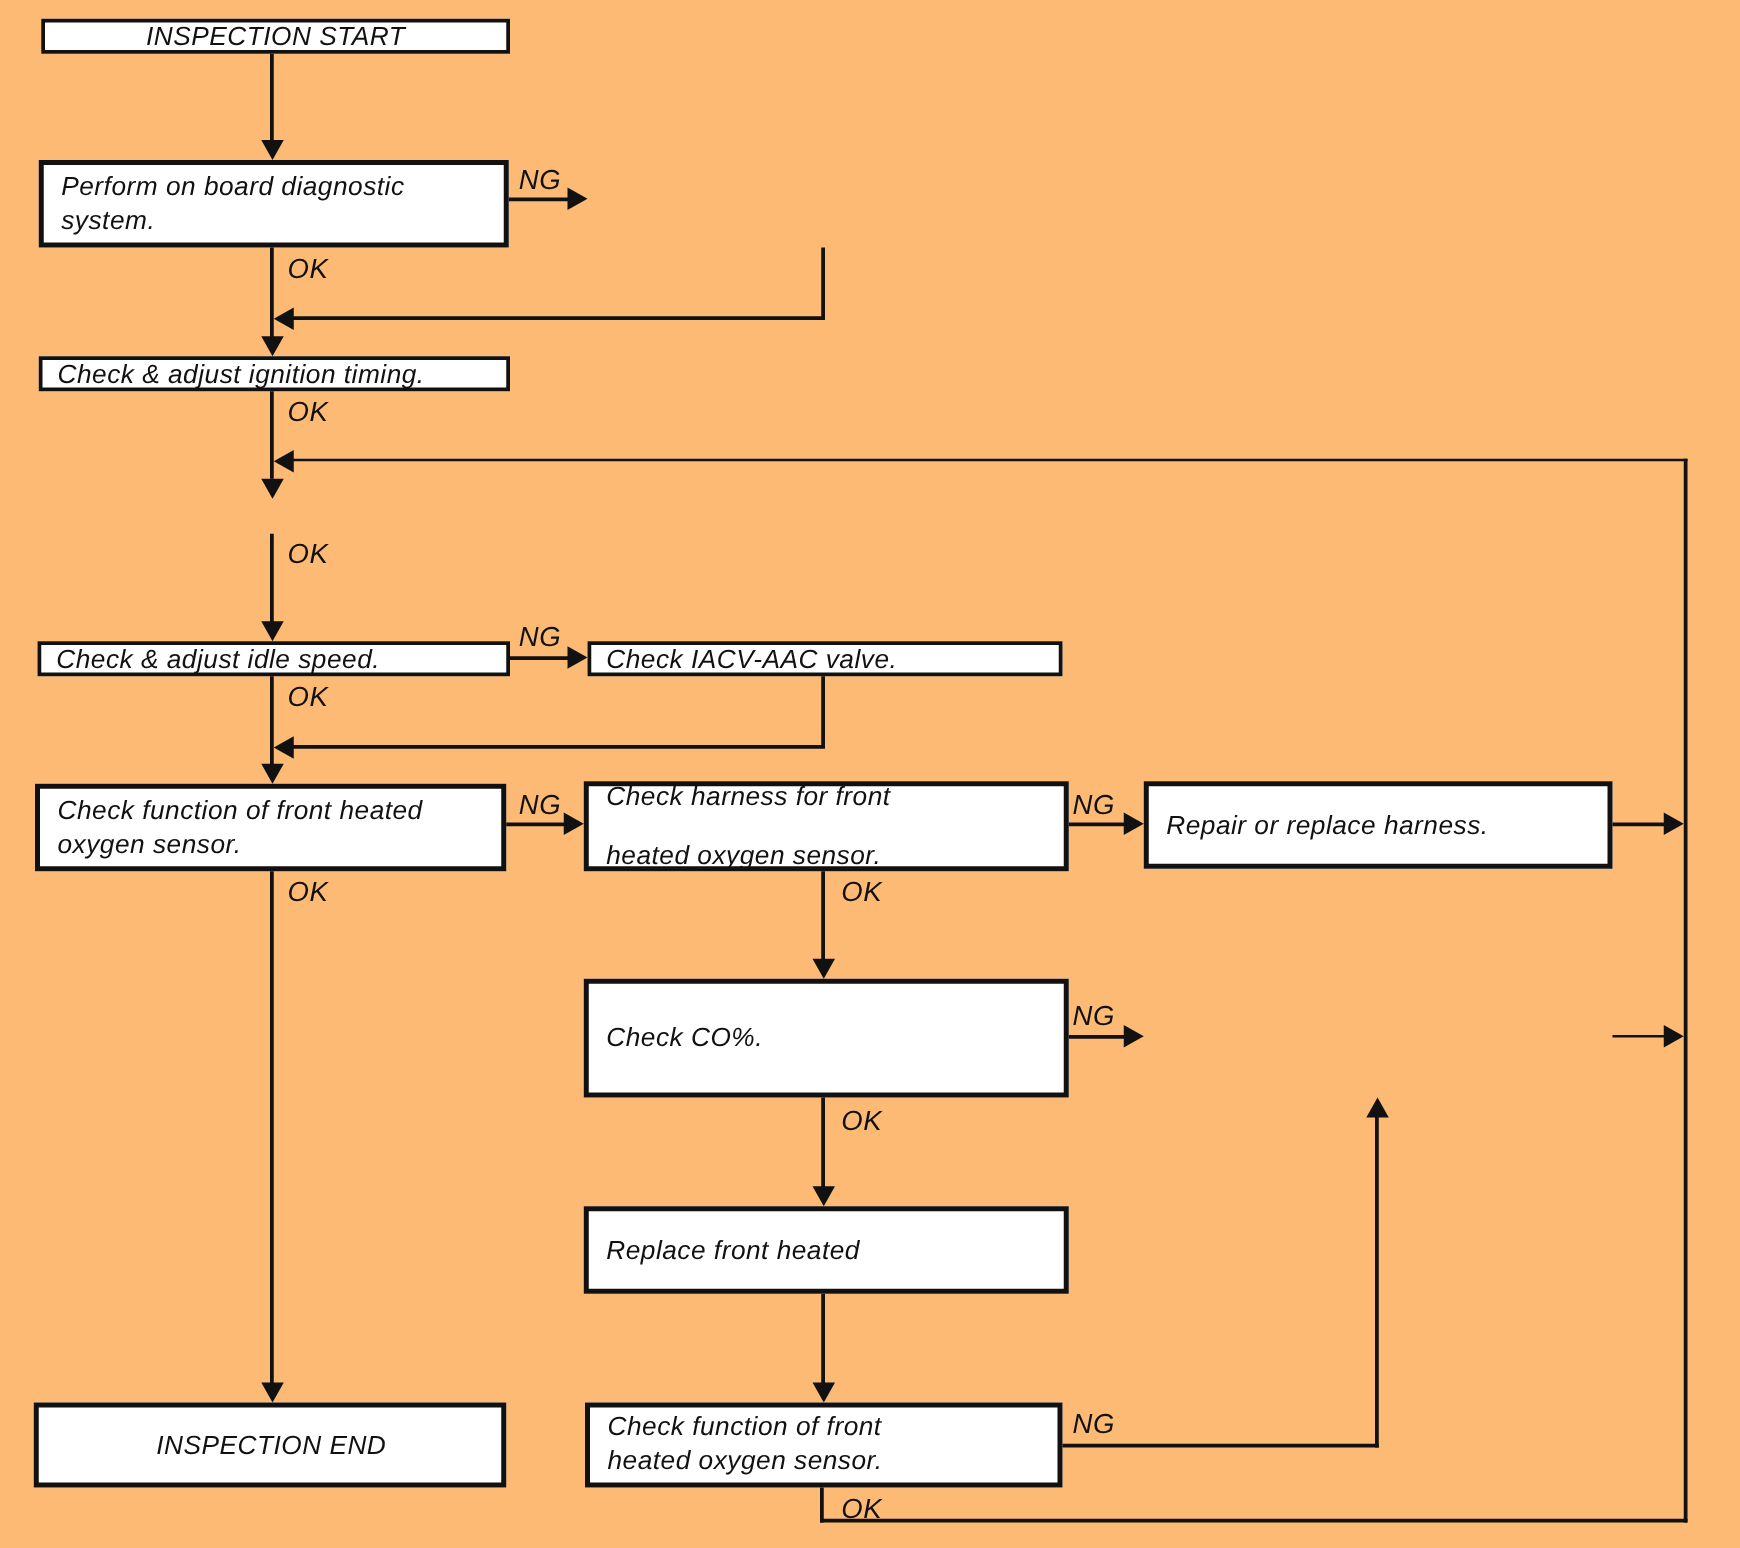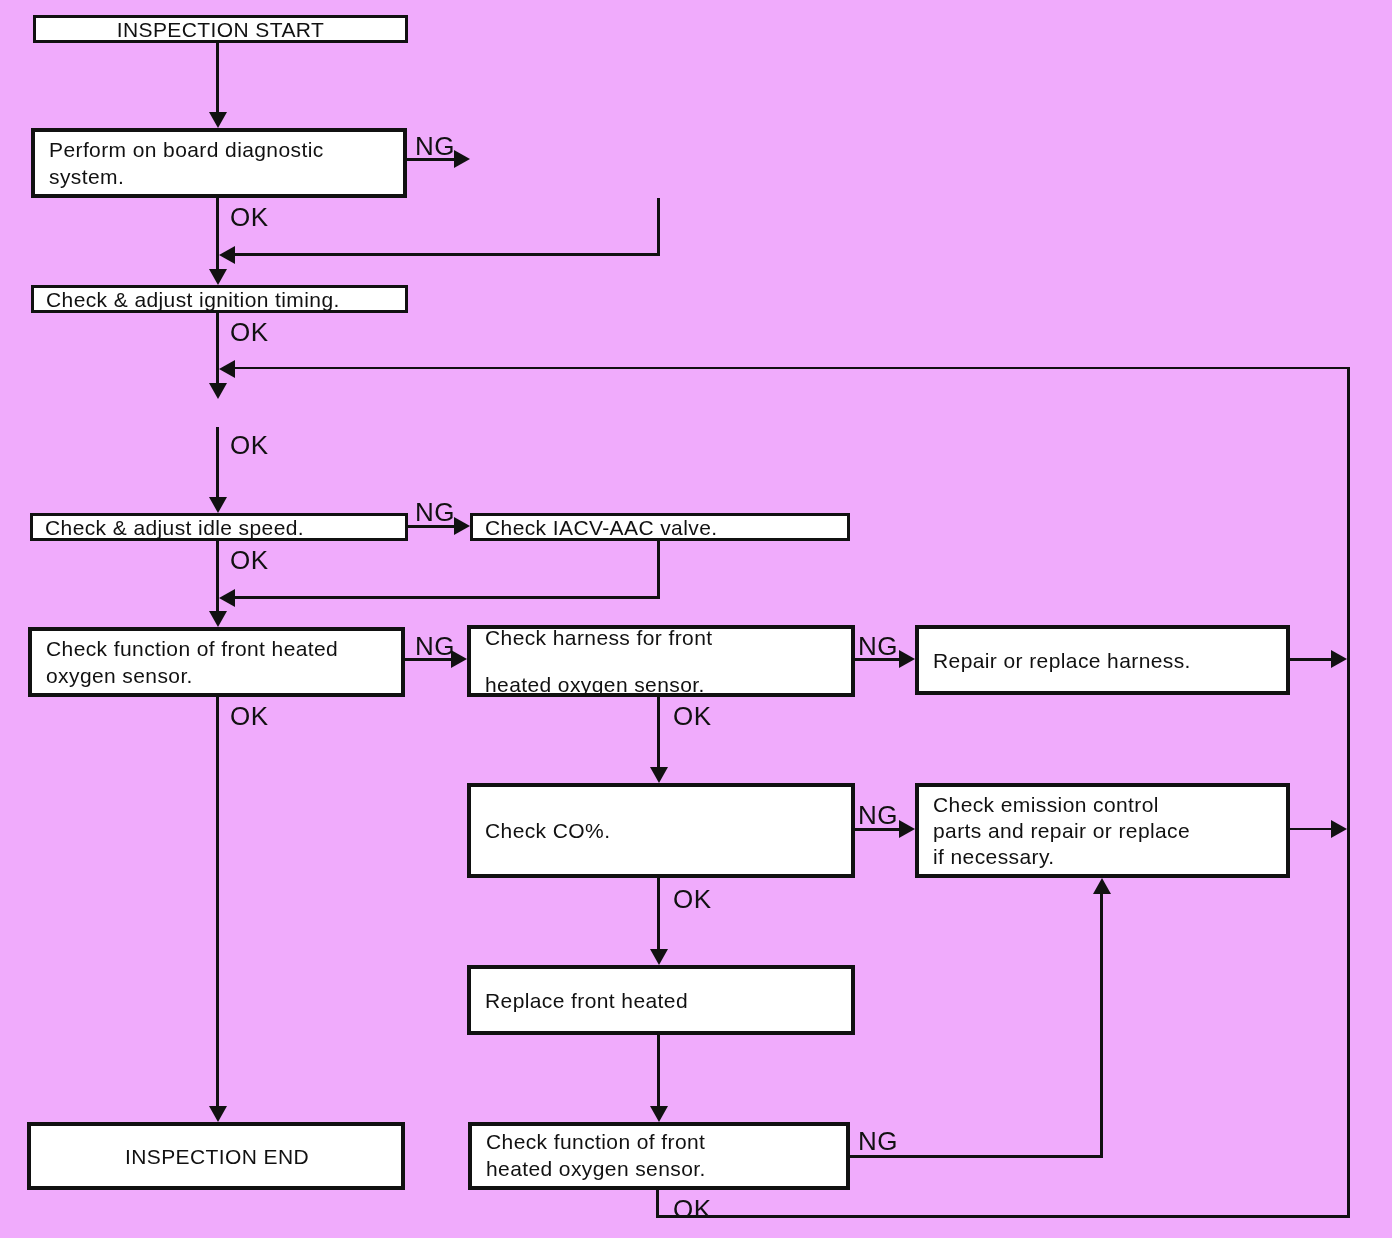--- a/index.html
+++ b/index.html
@@ -2,22 +2,23 @@
 <html><head>
 <meta charset="utf-8">
 <style>
   * { margin: 0; padding: 0; box-sizing: border-box; }
   html, body { background: #ffffff; }
   body { font-family: "Liberation Sans", sans-serif; color: #111; }
   .canvas {
     position: relative;
     width: 1392px;
     height: 1238px;
-    background: #f0abfc;
+    background: #fdba74;
     overflow: hidden;
+    font-style: italic;
   }
   .box {
     position: absolute;
     border: 4px solid #111;
     background: #fff;
     display: flex;
     flex-direction: column;
     justify-content: center;
     align-items: flex-start;
     padding: 4px 14px;
@@ -32,21 +33,21 @@
   .hline { height: 3px; }
   .vline { width: 3px; }
   .hline.fine { height: 2px; }
   .arr { position: absolute; width: 0; height: 0; }
   .arr.down  { border-left: 9px solid transparent; border-right: 9px solid transparent; border-top: 16px solid #111; }
   .arr.up    { border-left: 9px solid transparent; border-right: 9px solid transparent; border-bottom: 16px solid #111; }
   .arr.left  { border-top: 9px solid transparent; border-bottom: 9px solid transparent; border-right: 16px solid #111; }
   .arr.right { border-top: 9px solid transparent; border-bottom: 9px solid transparent; border-left: 16px solid #111; }
   .lbl {
     position: absolute;
-    font-size: 26px;
+    font-size: 22px;
     letter-spacing: 0.5px;
     color: #111;
     background: transparent;
   }
 </style>
 </head>
 <body>
 
 <div class="canvas">
 
@@ -84,25 +85,20 @@
   </div>
 
   <div class="box" style="left:915px; top:625px; width:375px; height:70px;">
     <span>Repair or replace harness.</span>
   </div>
 
   <div class="box" style="left:467px; top:783px; width:388px; height:95px;">
     <span>Check CO%.</span>
   </div>
 
-  <div class="box" style="left:915px; top:783px; width:375px; height:95px; line-height:26px;">
-    <span>Check emission control</span>
-    <span>parts and repair or replace</span>
-    <span>if necessary.</span>
-  </div>
 
   <div class="box" style="left:467px; top:965px; width:388px; height:70px;">
     <span>Replace front heated</span>
   </div>
 
   <div class="box" style="left:468px; top:1122px; width:382px; height:68px;justify-content:flex-end;">
     <span>Check function of front</span>
     <span>heated oxygen sensor.</span>
   </div>
 

